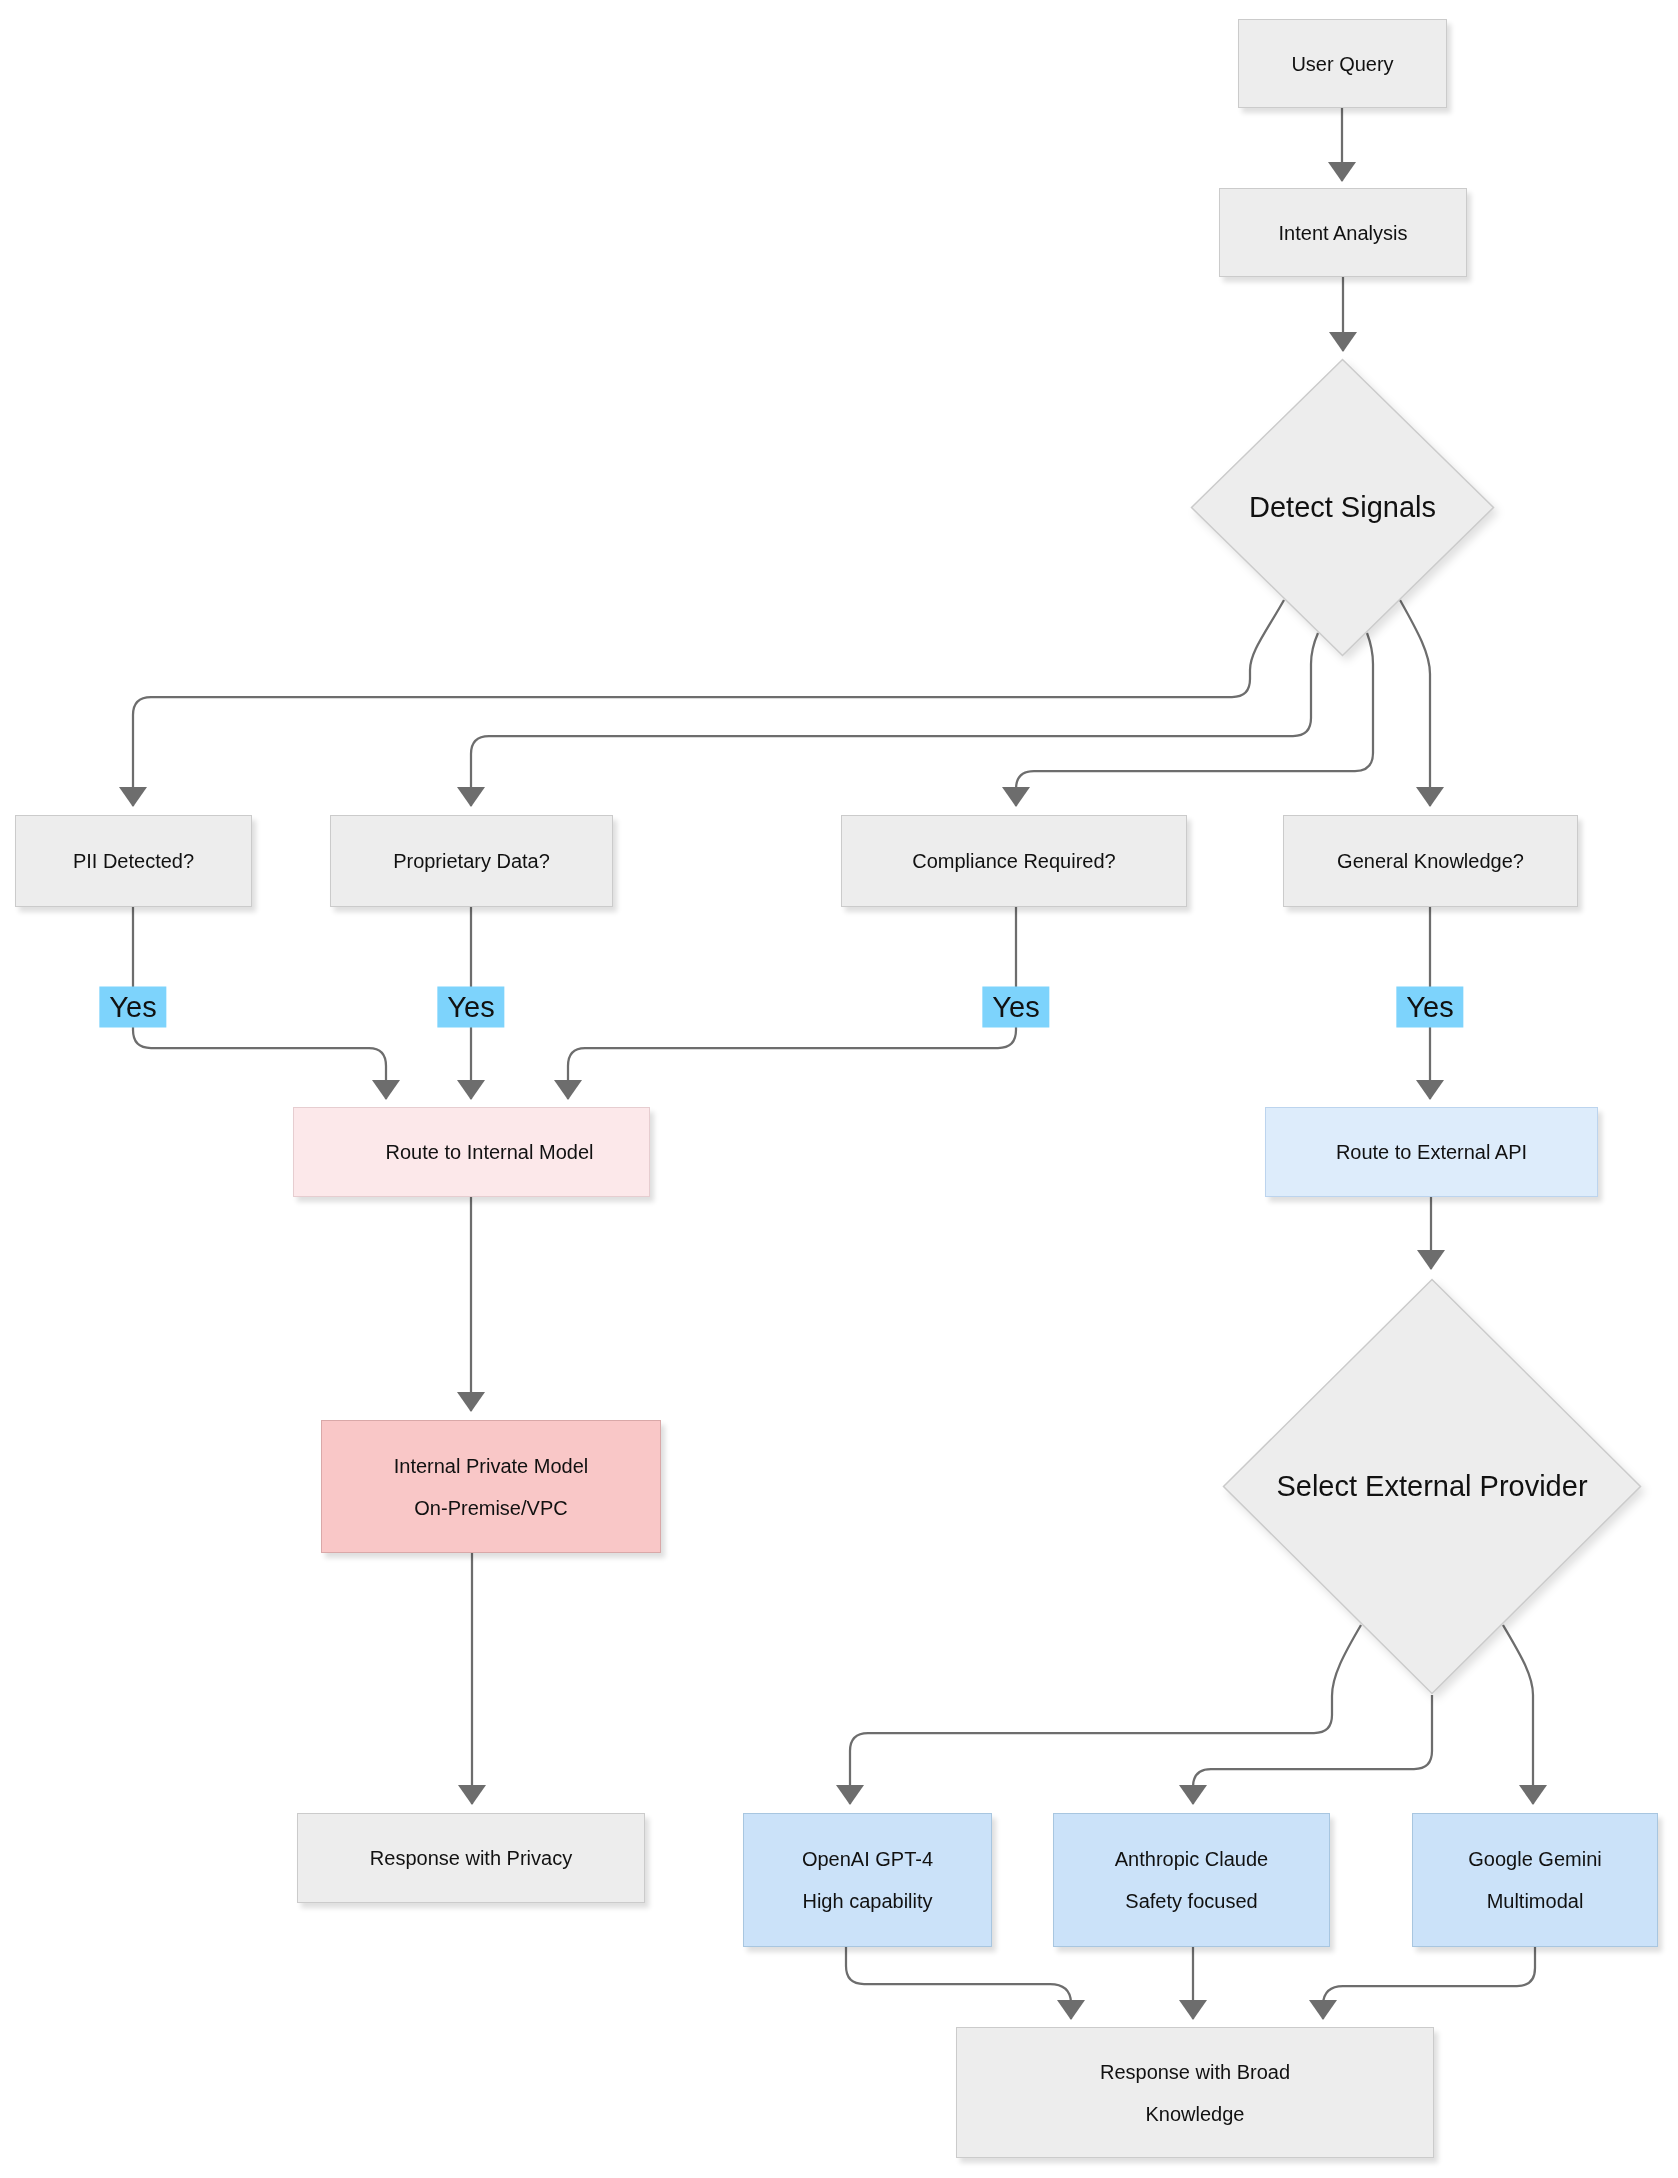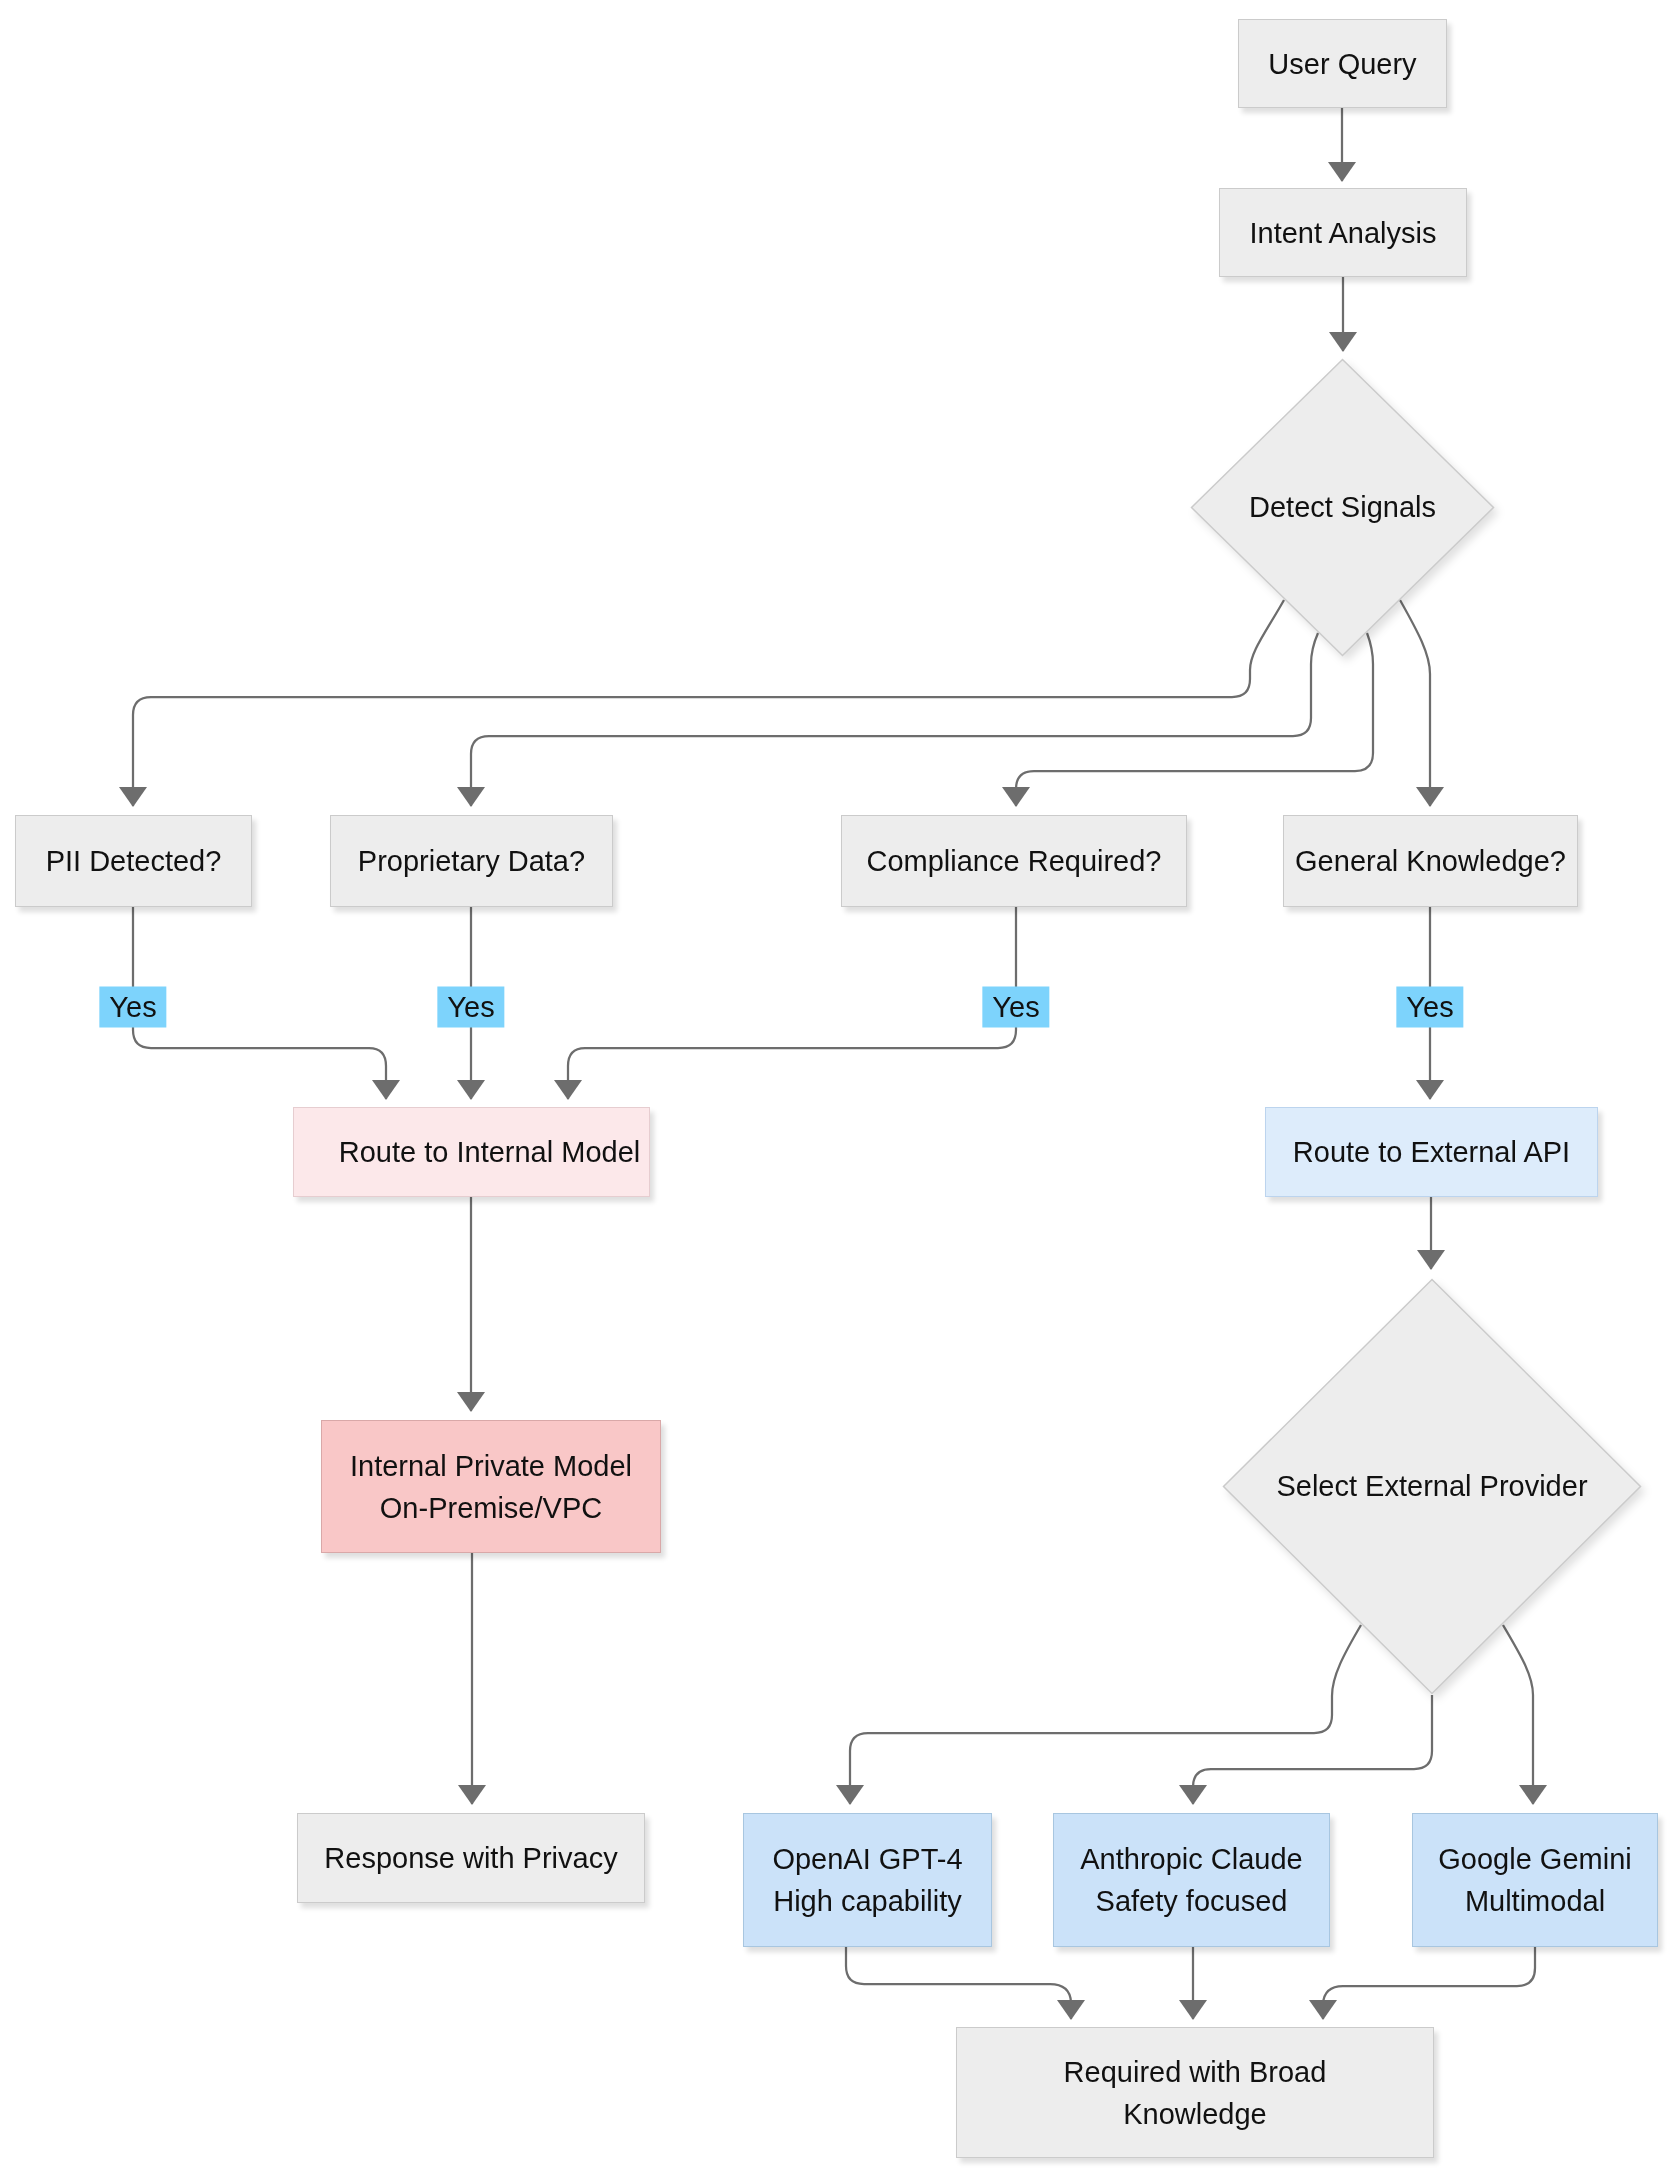--- a/index.html
+++ b/index.html
@@ -21,21 +21,21 @@
     fill: none;
     stroke: var(--edge, #6d6d6d);
     stroke-width: 2.25px;
   }
   .node {
     position: absolute;
     display: flex;
     align-items: center;
     justify-content: center;
     text-align: center;
-    font-size: 29px;
+    font-size: 20px;
     line-height: 42px;
     box-sizing: border-box;
     border: 1.5px solid var(--node-border, #cbcbcb);
     background: var(--node-fill, #ededed);
     box-shadow: 4px 5px 5px rgba(0,0,0,0.13);
   }
   .node span { display: block; }
   .pink-light  { background: var(--internal-light-fill); border-color: var(--internal-light-border); padding-left: 36px; }
   .pink-strong { background: var(--internal-strong-fill); border-color: var(--internal-strong-border); }
   .blue-light  { background: var(--external-light-fill); border-color: var(--external-light-border); }
@@ -193,18 +193,18 @@
 
   <div class="node blue-strong" id="n-gemini">
     <span>
       <span>Google Gemini</span>
       <span>Multimodal</span>
     </span>
   </div>
 
   <div class="node" id="n-response-broad">
     <span>
-      <span>Required with Broad</span>
+      <span>Response with Broad</span>
       <span>Knowledge</span>
     </span>
   </div>
 
 </div>
 
 </body></html>

